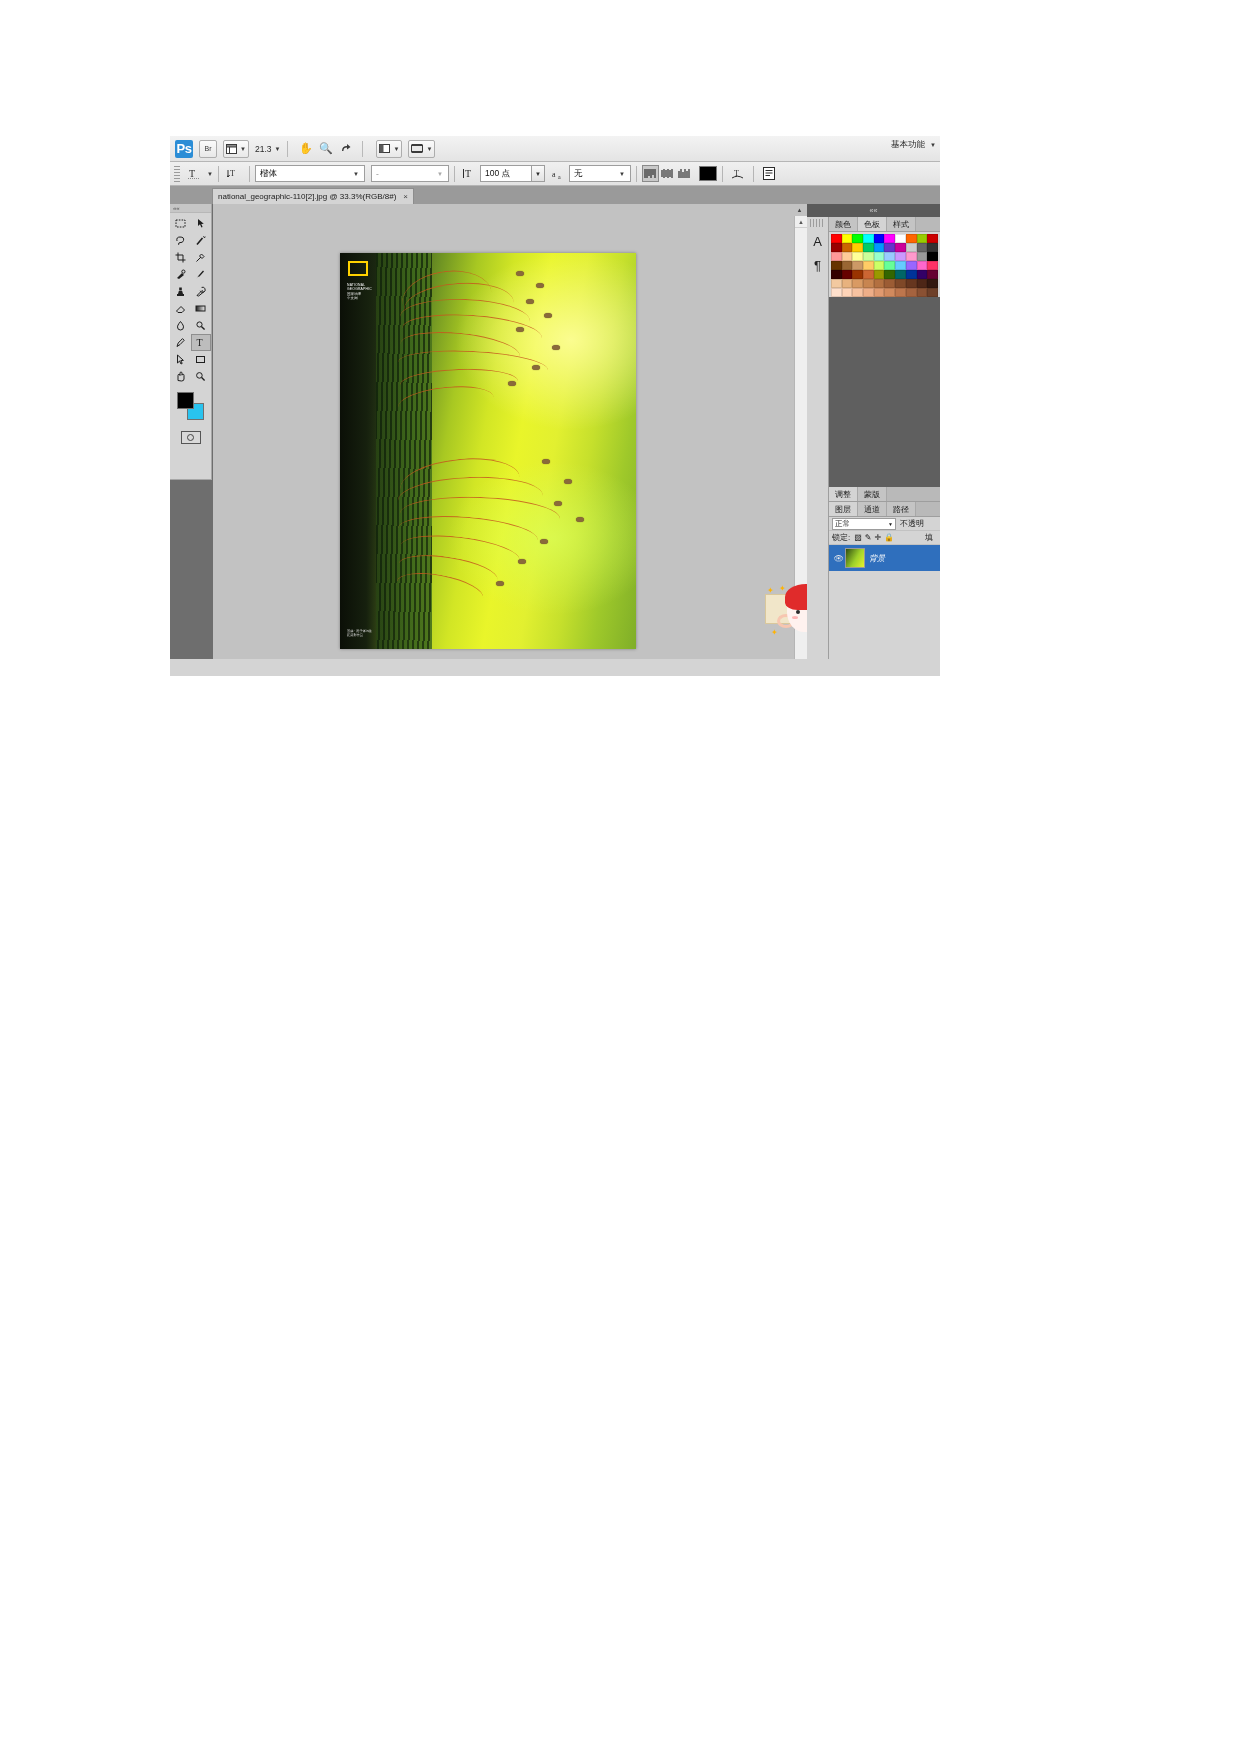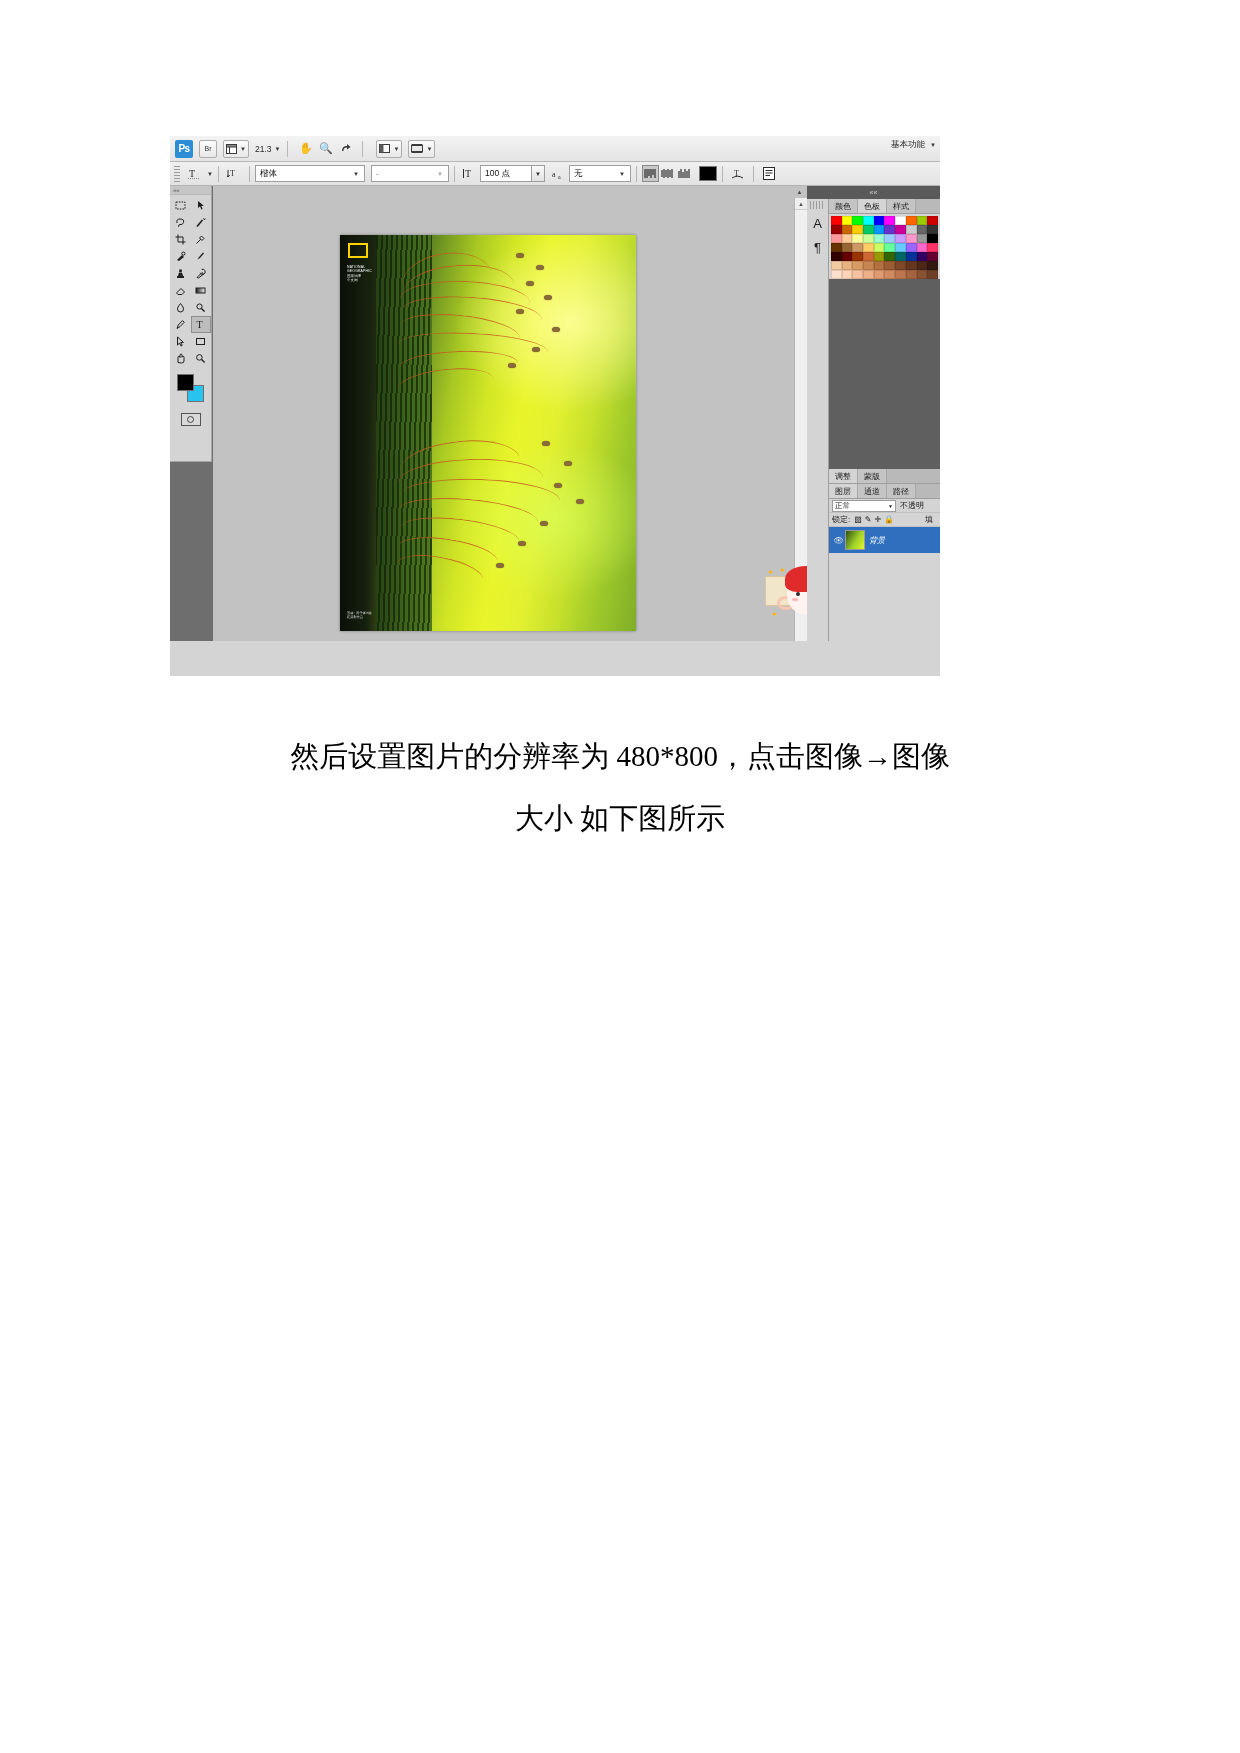--- a/index.html
+++ b/index.html
@@ -39,21 +39,21 @@
     background: linear-gradient(#f3f3f3, #e4e4e4);
     border-bottom: 1px solid #b6b6b6;
     display: flex;
     align-items: center;
     padding-left: 5px;
   }
   .ps-logo {
     width: 18px; height: 18px;
     background: #2b8dd6;
     color: #fff;
-    font-size: 10px; font-weight: bold;
+    font-size: 13px; font-weight: bold;
     display: flex; align-items: center; justify-content: center;
     border-radius: 2px;
     letter-spacing: -0.5px;
   }
   .appbar-btn {
     height: 18px;
     min-width: 18px;
     margin-left: 6px;
     display: flex; align-items: center; justify-content: center;
     border: 1px solid #adadad;
@@ -695,20 +695,26 @@
       <div class="opt-toolicon">
         <svg width="12" height="13" viewBox="0 0 12 13">
           <rect x="0.5" y="0.5" width="11" height="12" fill="#fff" stroke="#2c2c2c"></rect>
           <line x1="2.5" y1="3.5" x2="9.5" y2="3.5" stroke="#2c2c2c"></line>
           <line x1="2.5" y1="6" x2="9.5" y2="6" stroke="#2c2c2c"></line>
           <line x1="2.5" y1="8.5" x2="7" y2="8.5" stroke="#2c2c2c"></line>
         </svg>
       </div>
     </div>
 
+    <div class="ps-tabstrip">
+      <div class="doc-tab">
+        <span>national_geographic-110[2].jpg @ 33.3%(RGB/8#)</span>
+        <span class="x">×</span>
+      </div>
+    </div>
 
     <div class="ps-body">
 
       <div class="ps-toolbox">
         <div class="tb-grip">««</div>
         <div class="tb-grid">
           <div class="tb-cell">
             <svg width="11" height="11" viewBox="0 0 11 11">
                 <rect x="1" y="2" width="9" height="7" fill="none" stroke="#1f1f1f" stroke-dasharray="1.6 1.2"></rect>
               </svg>
@@ -1029,18 +1035,14 @@
               <span class="layer-name">背景</span>
             </div>
           </div>
 
         </div>
       </div>
 
     </div>
   </div>
 
-  <div class="caption">
-    <div>然后设置图片的分辨率为 480*800，点击图像→图像</div>
-    <div>大小  如下图所示</div>
-  </div>
 
 </div>
 
 </body></html>

